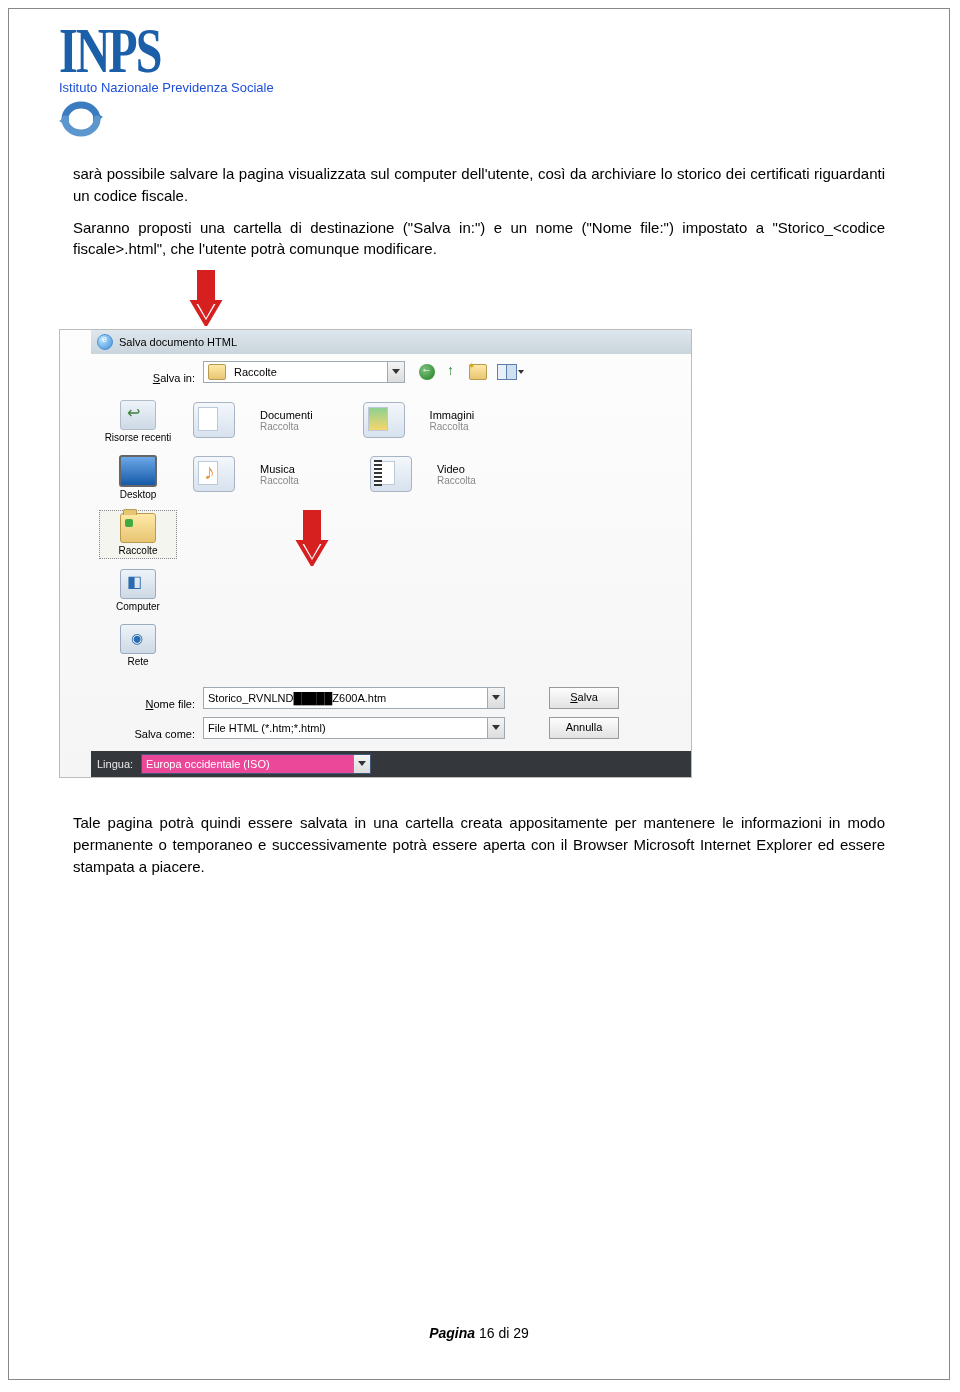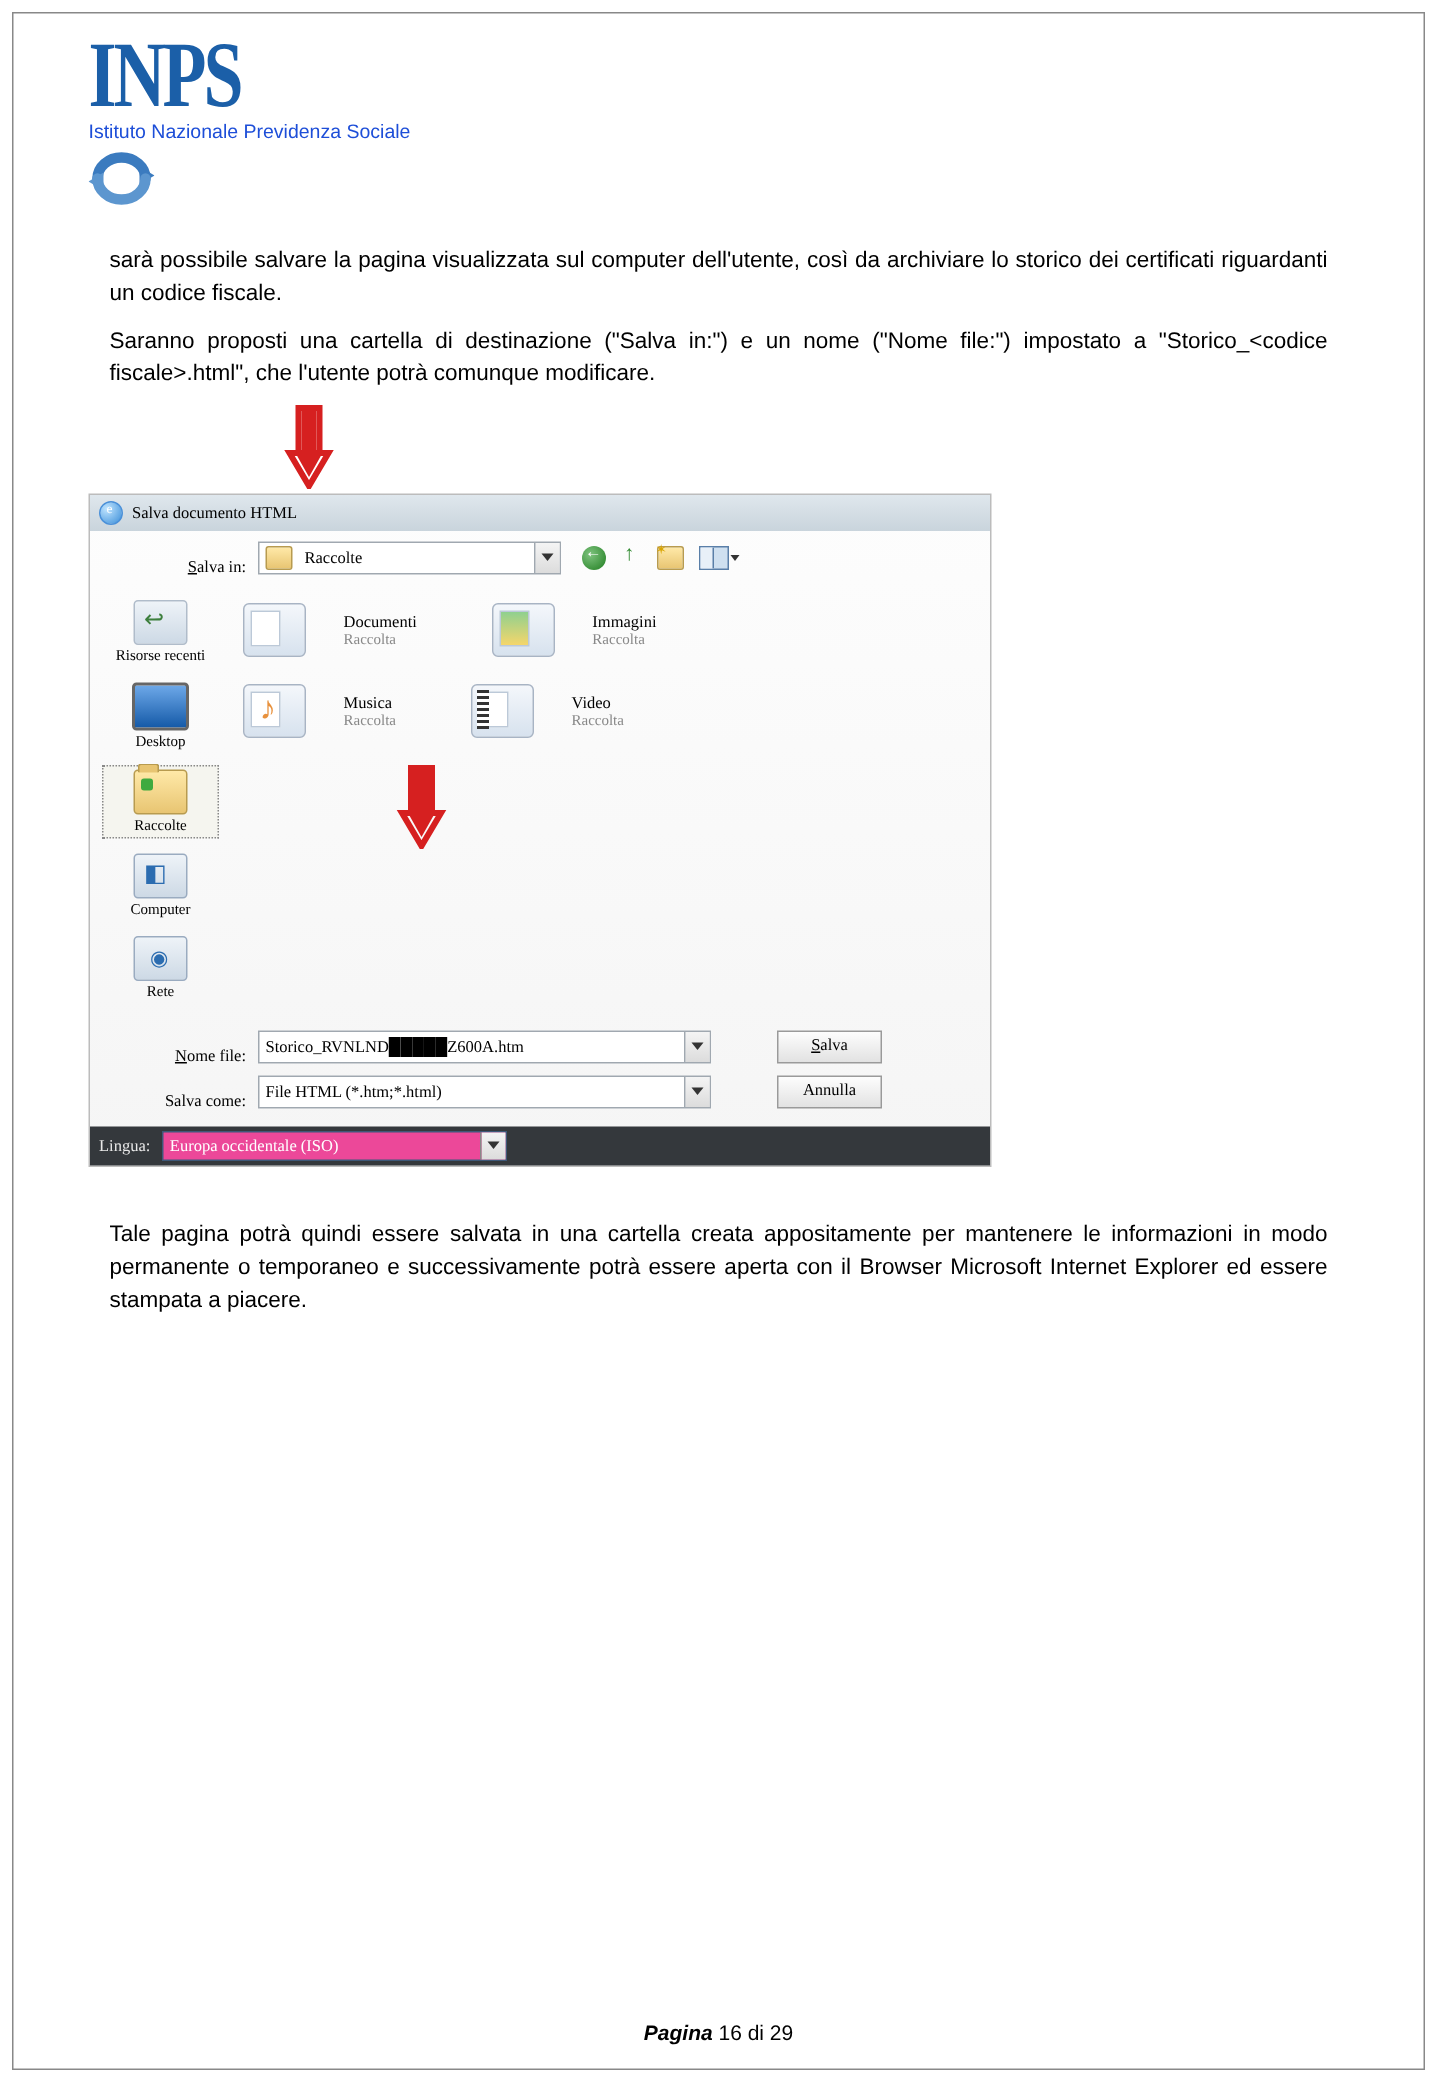--- a/index.html
+++ b/index.html
@@ -48,22 +48,23 @@
   }
   .body-text p { margin: 0 0 10px 0; }
   .arrow-top {
     margin: 4px 0 0 180px;
   }
   .dialog {
     margin: 0 0 0 50px;
     width: 600px;
     background: linear-gradient(#fdfdfd, #f5f5f5);
     border: 1px solid #bcbcbc;
-    font-family: Liberation Serif, serif;
+    font-family: Liberation Sans, sans-serif;
     font-size: 11px;
+    padding-left: 31px;
   }
   .dlg-title {
     background: linear-gradient(#dfe7ed, #c9d4dc);
     padding: 4px 6px;
     display: flex;
     align-items: center;
     gap: 6px;
   }
   .dlg-title .ie-icon {
     width: 14px; height: 14px;
@@ -226,21 +227,21 @@
     position:absolute; right:0; top:0; width:16px; height:100%;
     background:linear-gradient(#f4f4f4,#dcdcdc);
     border-left:1px solid #888;
   }
   .lang-combo .drop-btn::after{
     content:"";position:absolute;left:4px;top:6px;
     border-left:4px solid transparent;border-right:4px solid transparent;border-top:5px solid #333;
   }
   .footer {
     position: absolute;
-    bottom: 16px;
+    bottom: 38px;
     width: 100%;
     text-align: center;
     font-size: 14px;
   }
   .footer b { font-style: italic; font-weight: bold; }
 </style>
 </head>
 <body>
 
 <div class="page">
@@ -337,21 +338,21 @@
           </div>
         </div>
         <div class="file-row">
           <div class="file-item">
             <div class="big-ic mus-ic"></div>
             <div class="file-label">
               <div class="ttl">Musica</div>
               <div class="sub">Raccolta</div>
             </div>
           </div>
-          <div class="file-item" style="justify-content:space-between;">
+          <div class="file-item" style="margin-left:21px;justify-content:space-between;">
             <div class="big-ic vid-ic"></div>
             <div class="file-label">
               <div class="ttl">Video</div>
               <div class="sub">Raccolta</div>
             </div>
           </div>
         </div>
 
         <div class="arrow-mid">
           <svg width="34" height="56">

